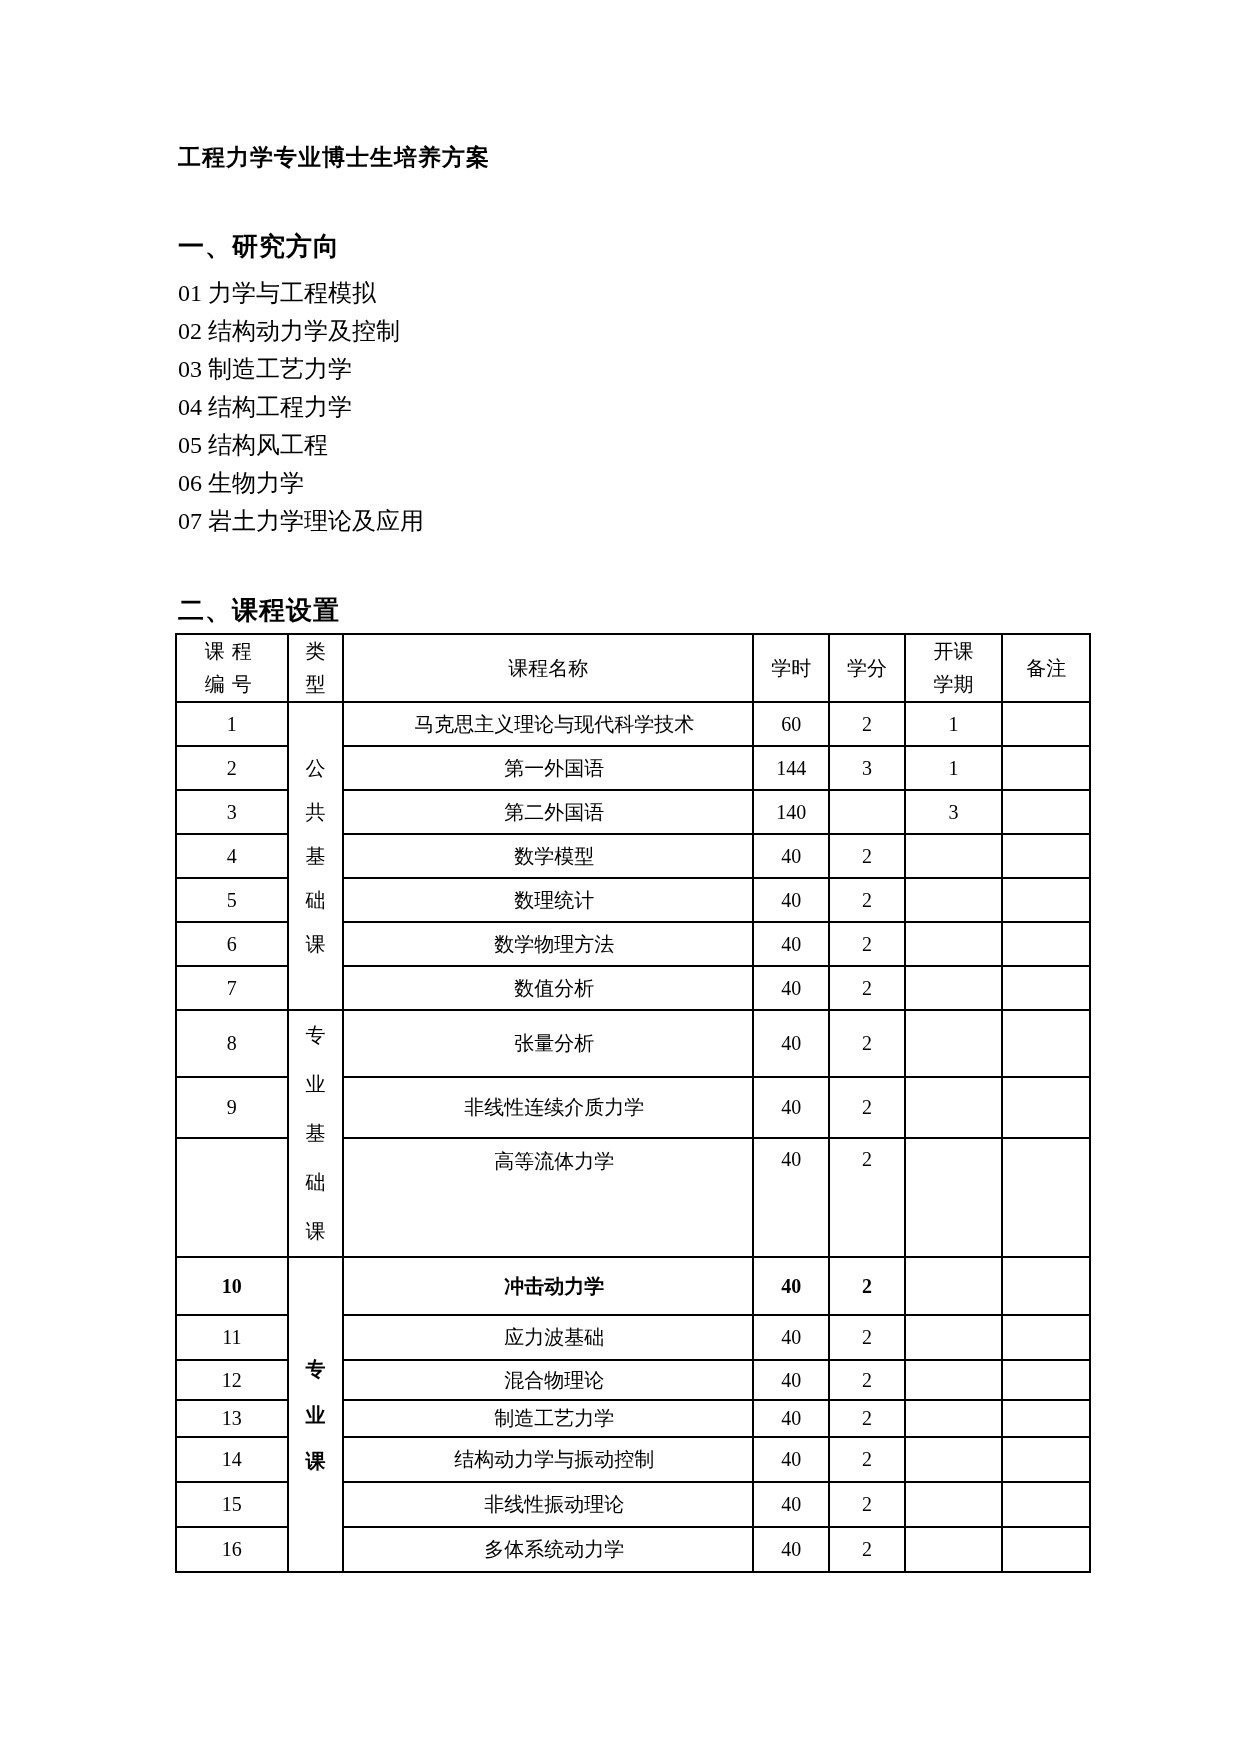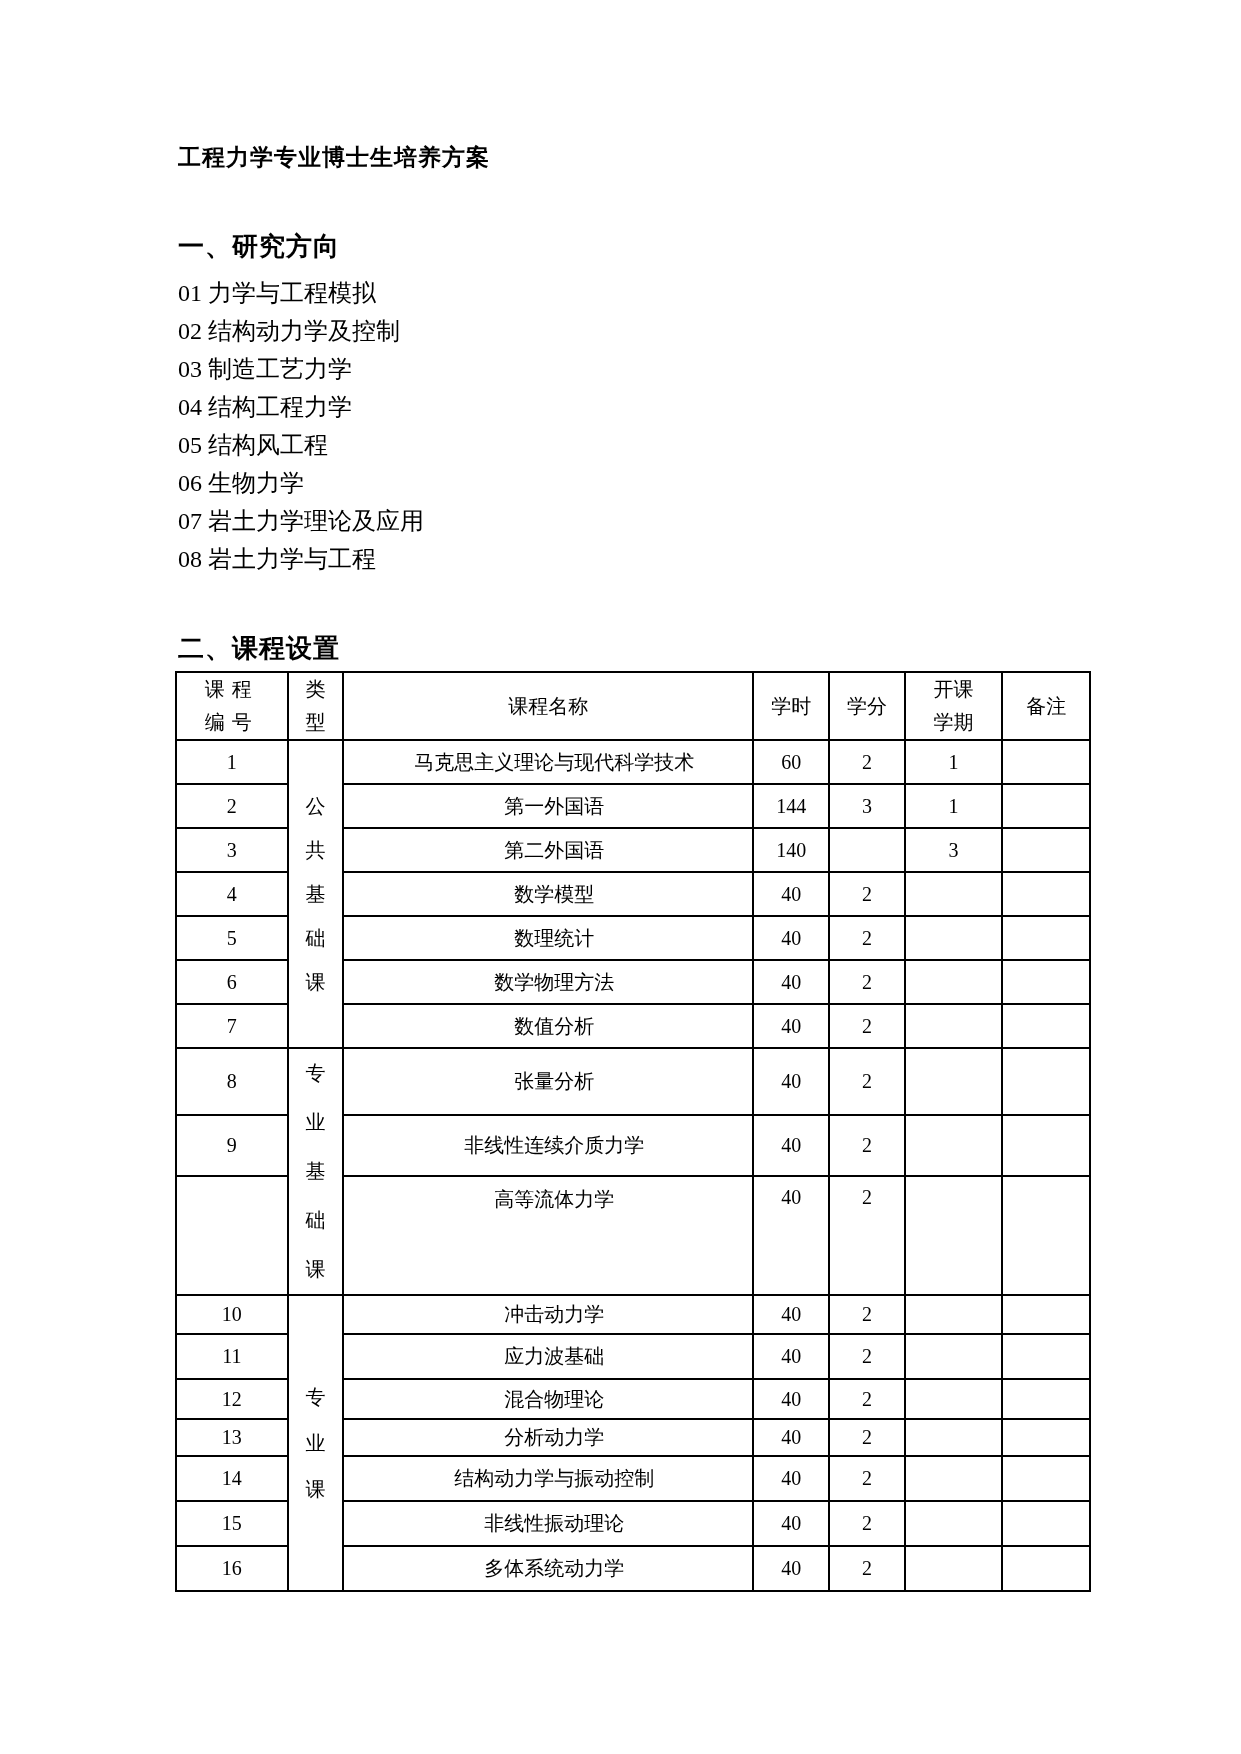--- a/index.html
+++ b/index.html
@@ -96,21 +96,20 @@
   <h2 class="section-heading heading-1">一、研究方向</h2>
 
   <ul class="direction-list">
     <li>01 力学与工程模拟</li>
     <li>02 结构动力学及控制</li>
     <li>03 制造工艺力学</li>
     <li>04 结构工程力学</li>
     <li>05 结构风工程</li>
     <li>06 生物力学</li>
     <li>07 岩土力学理论及应用</li>
-    <li>08 岩土力学与工程</li>
   </ul>
 
   <h2 class="section-heading heading-2">二、课程设置</h2>
 
   <table class="course-table">
     <colgroup>
       <col style="width:112px">
       <col style="width:56px">
       <col style="width:412px">
       <col style="width:76px">
@@ -220,21 +219,21 @@
           <td class="c-remarks"></td>
         </tr>
         <tr style="height: 110px;">
           <td class="c-no top"></td>
           <td class="c-name top">高等流体力学</td>
           <td class="c-hours top">40</td>
           <td class="c-credits top">2</td>
           <td class="c-semester top"></td>
           <td class="c-remarks top"></td>
         </tr>
-        <tr style="height: 39px;">
+        <tr style="height: 58px; font-weight: bold;">
           <td class="c-no">10</td>
           <td class="c-type" rowspan="7">
             <div class="vlabel" style="line-height: 46px;">专
 业
 课</div>
           </td>
           <td class="c-name">冲击动力学</td>
           <td class="c-hours">40</td>
           <td class="c-credits">2</td>
           <td class="c-semester"></td>
@@ -251,21 +250,21 @@
         <tr style="height: 40px;">
           <td class="c-no">12</td>
           <td class="c-name">混合物理论</td>
           <td class="c-hours">40</td>
           <td class="c-credits">2</td>
           <td class="c-semester"></td>
           <td class="c-remarks"></td>
         </tr>
         <tr style="height: 37px;">
           <td class="c-no">13</td>
-          <td class="c-name">分析动力学</td>
+          <td class="c-name">制造工艺力学</td>
           <td class="c-hours">40</td>
           <td class="c-credits">2</td>
           <td class="c-semester"></td>
           <td class="c-remarks"></td>
         </tr>
         <tr style="height: 45px;">
           <td class="c-no">14</td>
           <td class="c-name">结构动力学与振动控制</td>
           <td class="c-hours">40</td>
           <td class="c-credits">2</td>

